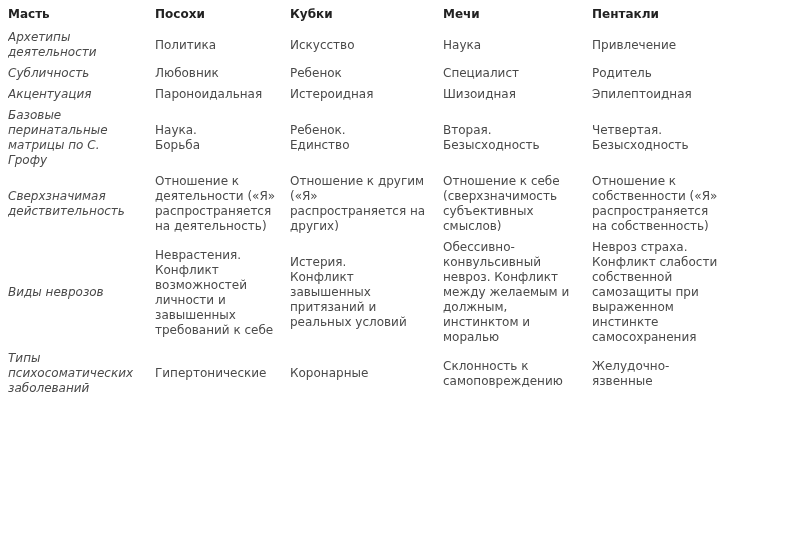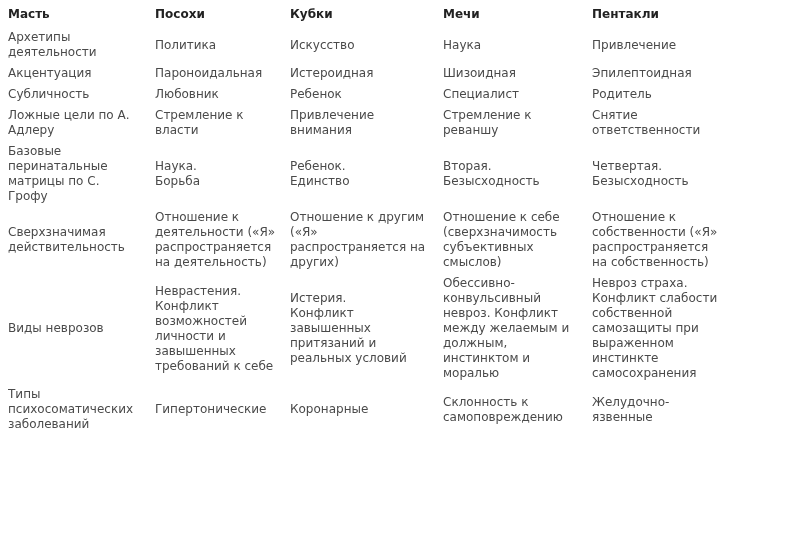--- a/index.html
+++ b/index.html
@@ -37,20 +37,21 @@
     overflow: hidden;
   }
   table.suits th {
     font-weight: bold;
     font-style: normal;
     color: #222222;
     padding-top: 3px;
     padding-bottom: 6px;
   }
   td.row-label {
+    font-style: italic;
   }
 </style>
 </head>
 <body>
 
 <div class="page">
   <table class="suits">
     <colgroup>
       <col class="c0">
         <col class="c1">
@@ -70,44 +71,32 @@
     <tbody>
       <tr>
         <td class="row-label">Архетипы
 деятельности</td>
         <td>Политика</td>
         <td>Искусство</td>
         <td>Наука</td>
         <td>Привлечение</td>
       </tr>
       <tr>
-        <td class="row-label">Акцентуация</td>
-        <td>Пароноидальная</td>
-        <td>Истероидная</td>
-        <td>Шизоидная</td>
-        <td>Эпилептоидная</td>
-      </tr>
-      <tr>
         <td class="row-label">Субличность</td>
         <td>Любовник</td>
         <td>Ребенок</td>
         <td>Специалист</td>
         <td>Родитель</td>
       </tr>
       <tr>
-        <td class="row-label">Ложные цели по А.
-Адлеру</td>
-        <td>Стремление к
-власти</td>
-        <td>Привлечение
-внимания</td>
-        <td>Стремление к
-реваншу</td>
-        <td>Снятие
-ответственности</td>
+        <td class="row-label">Акцентуация</td>
+        <td>Пароноидальная</td>
+        <td>Истероидная</td>
+        <td>Шизоидная</td>
+        <td>Эпилептоидная</td>
       </tr>
       <tr>
         <td class="row-label">Базовые
 перинатальные
 матрицы по С.
 Грофу</td>
         <td>Наука.
 Борьба</td>
         <td>Ребенок.
 Единство</td>

